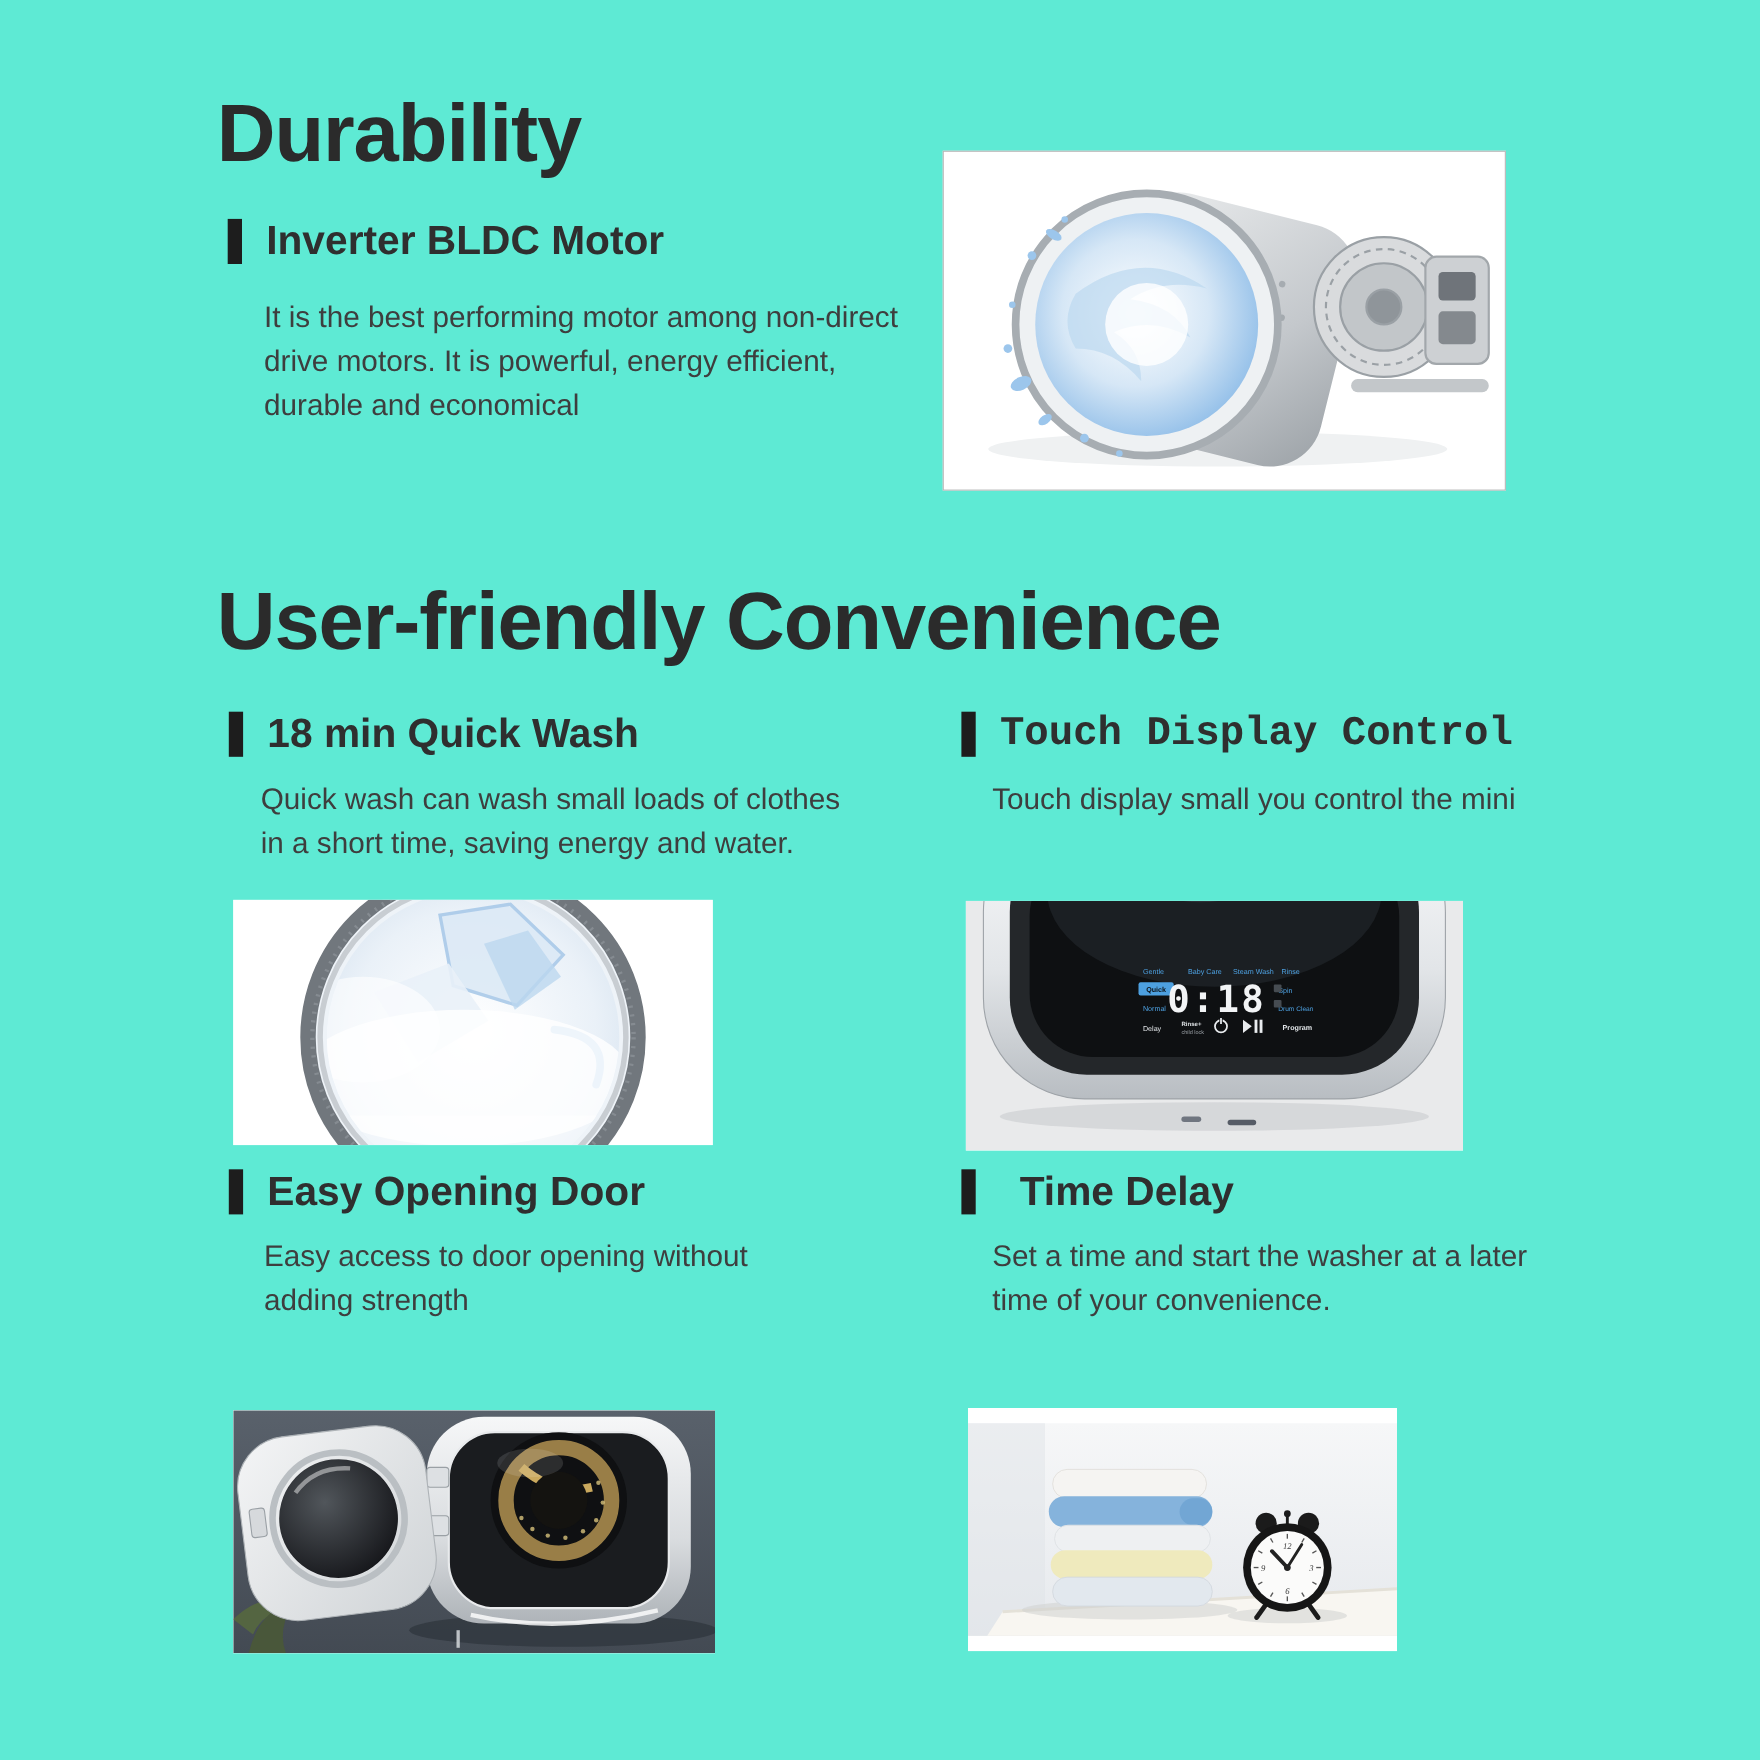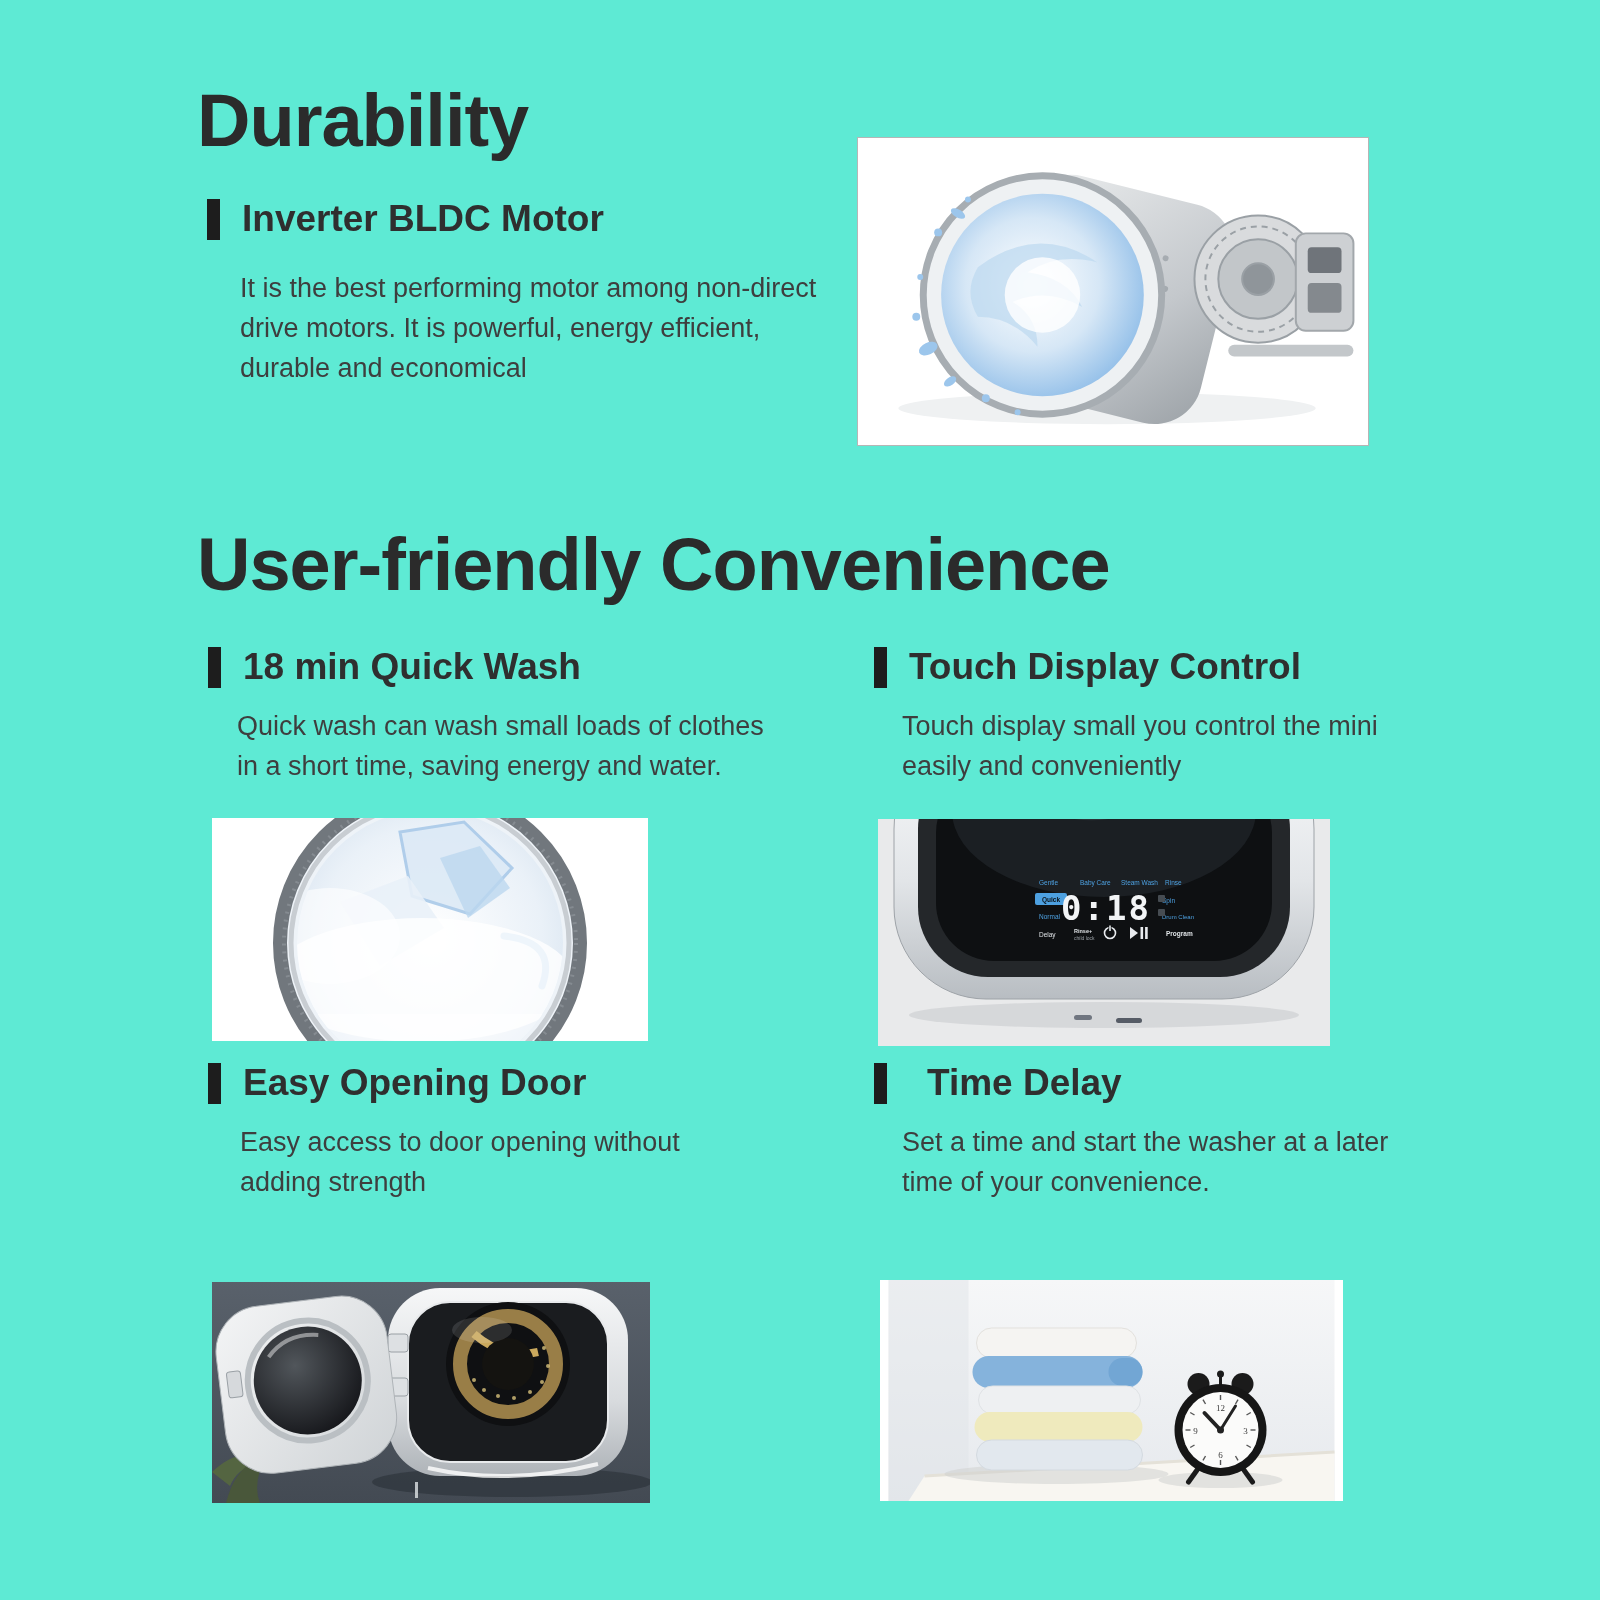--- a/index.html
+++ b/index.html
@@ -91,32 +91,31 @@
       <rect x="372" y="208" width="126" height="12" rx="6" fill="#c3c7ca"></rect>
     </svg>
   </div>
 
   <div class="abs h1" style="left:197px;top:524px;">User-friendly Convenience</div>
 
   <div class="abs feat" style="left:208px;top:646px;">
     <div class="bar"></div>
     <div class="h2">18 min Quick Wash</div>
   </div>
-  <div class="abs feat" style="left:874px;top:646px;">
+  <div class="abs feat" style="left:874px;top:646px;font-family:Liberation Mono, monospace;">
     <div class="bar"></div>
     <div class="h2">Touch Display Control</div>
   </div>
 
   <div class="abs body-text" style="left:207px;top:706px;width:600px;">
     <span>Quick wash can wash small loads of clothes</span>
     <span>in a short time, saving energy and water.</span>
   </div>
   <div class="abs body-text" style="left:872px;top:706px;width:560px;">
     <span>Touch display small you control the mini</span>
-    <span>easily and conveniently</span>
   </div>
 
   <div class="abs photo" style="left:212px;top:818px;width:436px;height:223px;">
     <svg viewBox="0 0 436 223">
       <defs>
         <radialGradient id="icyG" cx="50%" cy="48%" r="60%">
           <stop offset="0%" stop-color="#ffffff"></stop>
           <stop offset="70%" stop-color="#eaf1f8"></stop>
           <stop offset="100%" stop-color="#d8e4f0"></stop>
         </radialGradient>
@@ -260,21 +259,21 @@
         <rect x="8" y="18" width="172" height="168" rx="46" fill="url(#doorFace)" stroke="#aeb3b7" stroke-width="1"></rect>
         <circle cx="96" cy="98" r="60" fill="none" stroke="#babfc3" stroke-width="6"></circle>
         <circle cx="96" cy="98" r="54" fill="url(#winG)"></circle>
         <path d="M60,70 q 20 -22 52 -16" stroke="#ffffff" stroke-width="4" fill="none" opacity="0.45"></path>
         <rect x="16" y="80" width="14" height="26" rx="3" fill="#d6d9dc" stroke="#9aa0a5" stroke-width="1"></rect>
       </g>
       <rect x="203" y="200" width="3" height="16" fill="#d5d9dc" opacity="0.85"></rect>
     </svg>
   </div>
 
-  <div class="abs photo" style="left:880px;top:1280px;width:463px;height:221px;">
+  <div class="abs photo" style="left:880px;top:1280px;width:390px;height:221px;font-style:italic;">
     <svg viewBox="0 0 446 221">
       <defs>
         <linearGradient id="wallT" x1="0" y1="0" x2="0" y2="1">
           <stop offset="0%" stop-color="#f6f7f8"></stop>
           <stop offset="100%" stop-color="#e6e9ed"></stop>
         </linearGradient>
       </defs>
       <rect width="446" height="221" fill="url(#wallT)"></rect>
       <rect width="80" height="221" fill="#dfe3e8" opacity="0.5"></rect>
       <polygon points="36,196 446,172 446,221 20,221" fill="#f8f6f1"></polygon>

